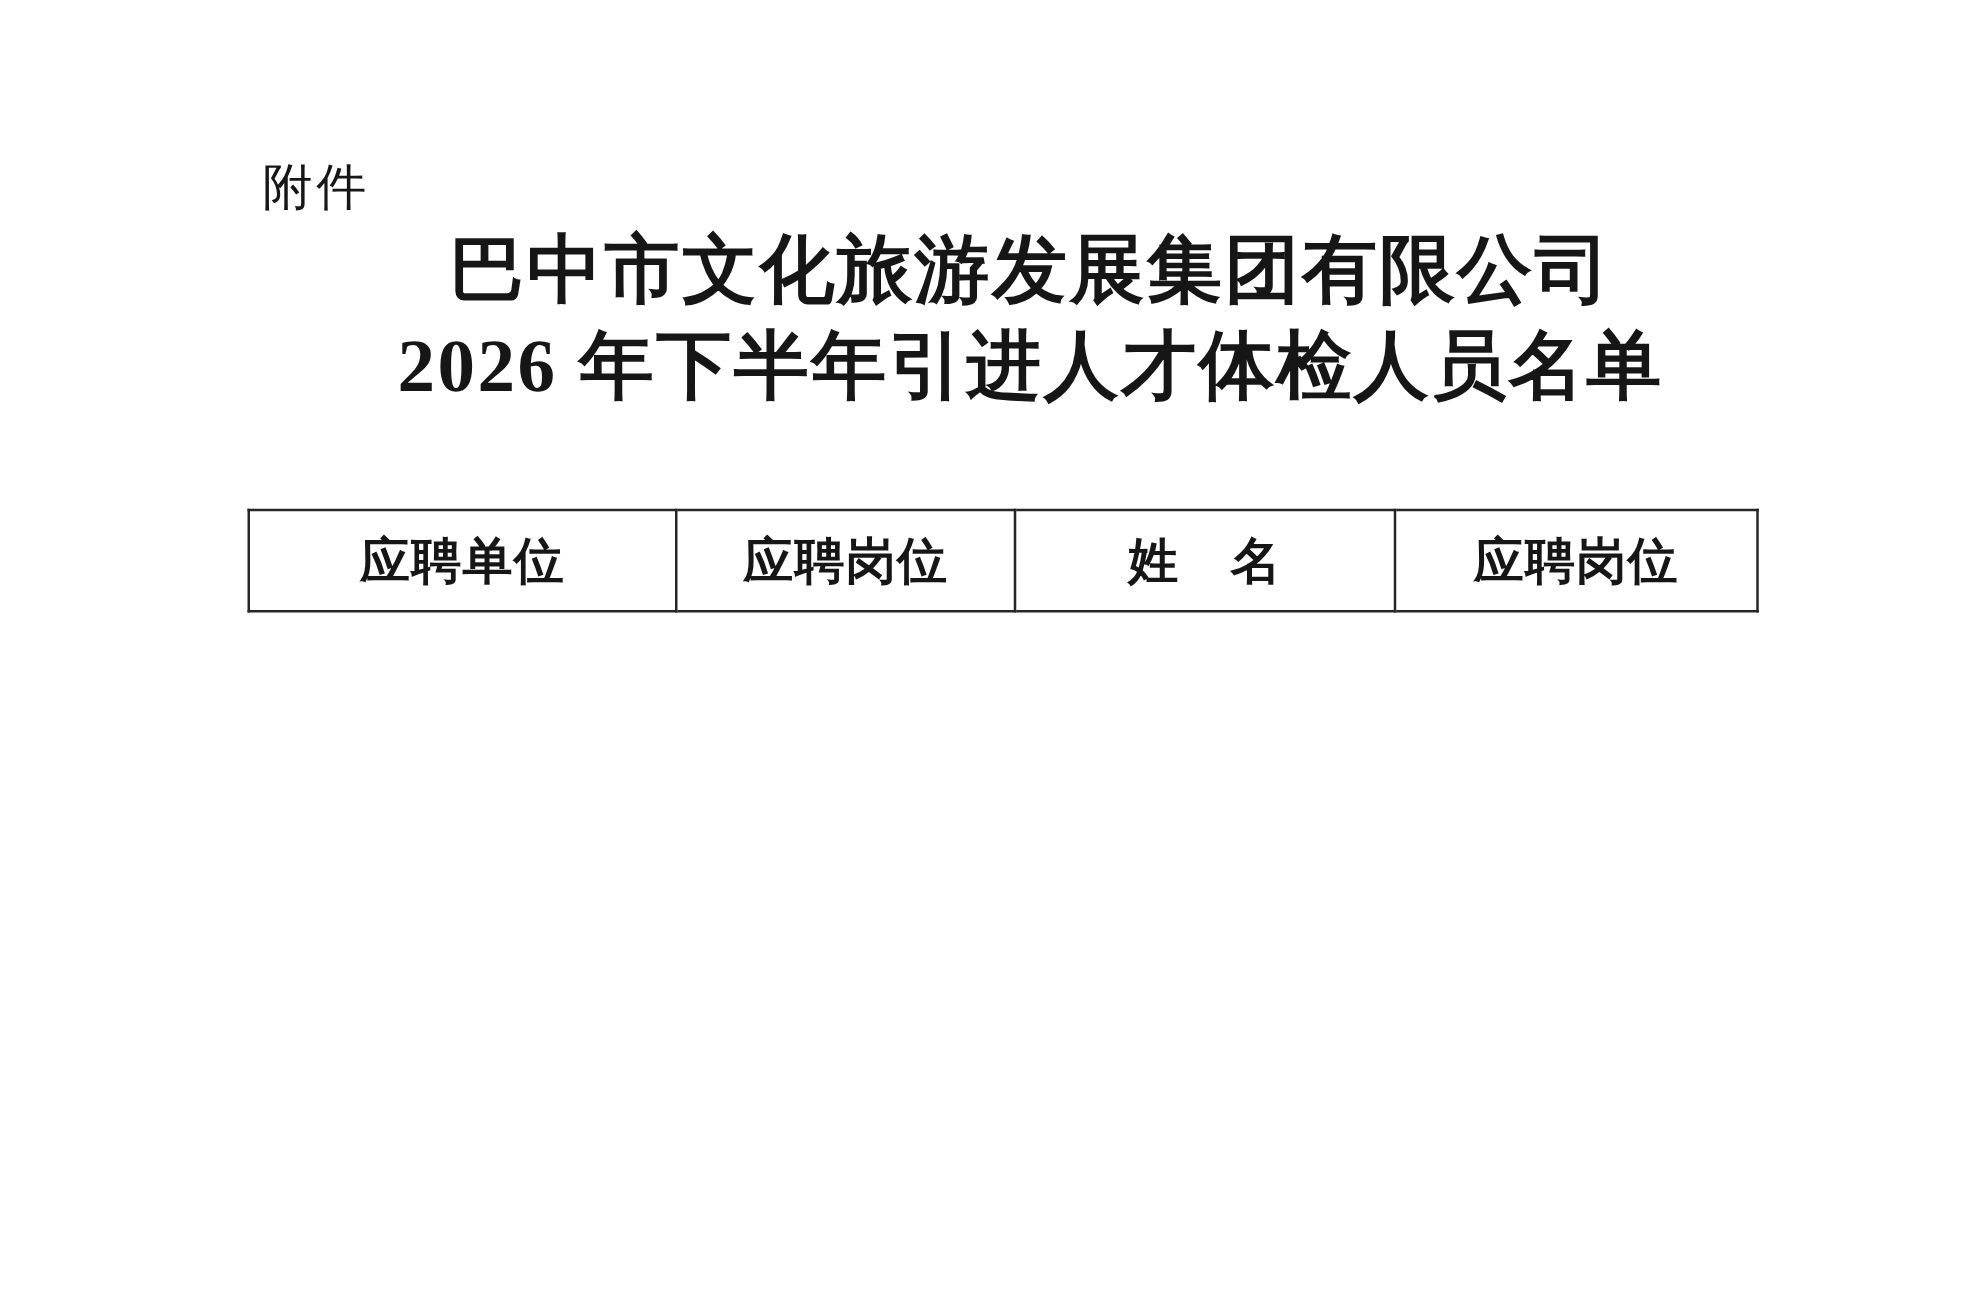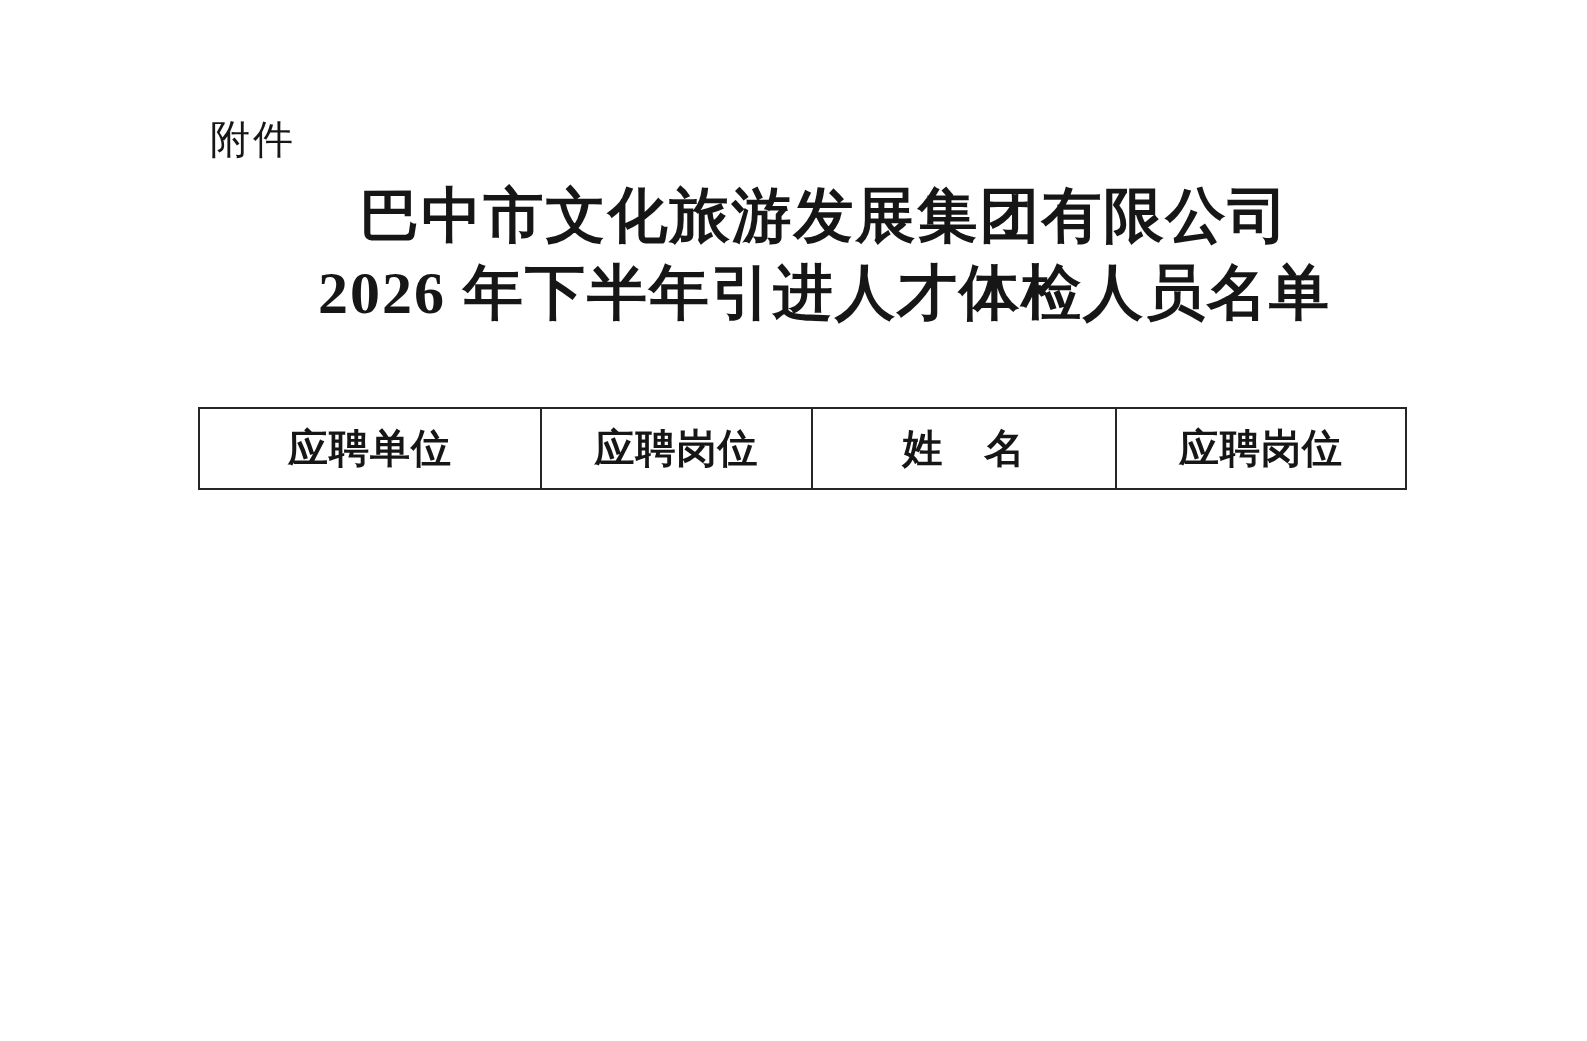--- a/index.html
+++ b/index.html
@@ -16,21 +16,21 @@
     overflow: hidden;
   }
   .page {
     position: absolute;
     inset: 0;
     background: #ffffff;
   }
   .attachment-label {
     position: absolute;
     left: 210px;
-    top: 112px;
+    top: 122px;
     font-size: 40px;
     font-family: "Liberation Sans", "DejaVu Sans", sans-serif;
     font-weight: 500;
     letter-spacing: 3px;
     white-space: nowrap;
   }
   .doc-title {
     position: absolute;
     left: 0;
     top: 178px;

